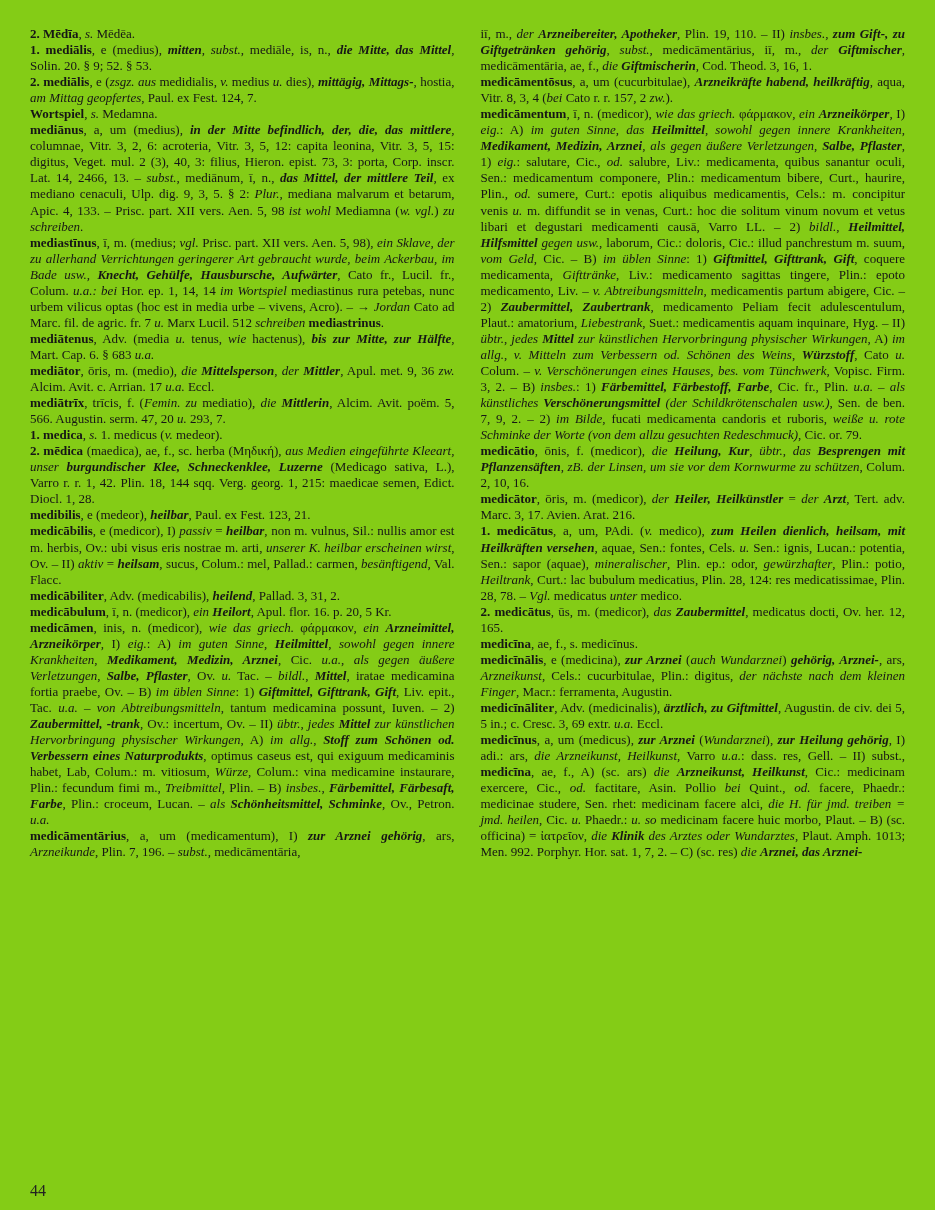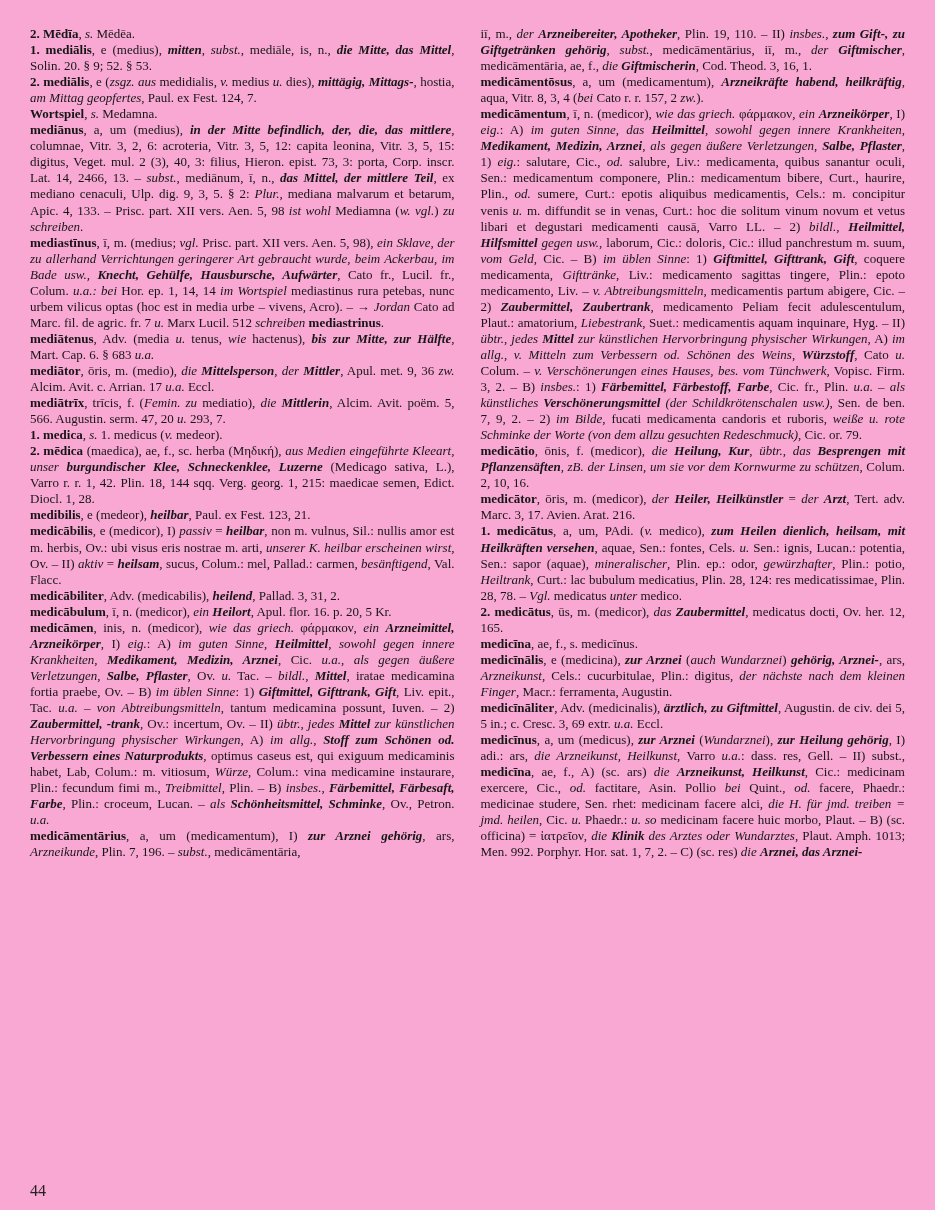--- a/index.html
+++ b/index.html
@@ -1,21 +1,21 @@
 <!DOCTYPE html>
 <html><head>
 <meta charset="utf-8">
 <style>
   html, body { margin: 0; padding: 0; background: #e8e8e4; }
   .page {
     position: relative;
     width: 935px;
     height: 1210px;
     margin: 0 auto;
-    background: #f9a8d4;
+    background: #84cc16;
     box-sizing: border-box;
     padding: 26px 30px 20px 30px;
     overflow: hidden;
     color: #181818;
   }
   .columns {
     display: flex;
     gap: 26px;
     align-items: flex-start;
   }
@@ -60,21 +60,21 @@
         <p class="entry"><span class="seg-b">2. mēdica</span><span class="seg-n"> (maedica), ae, f., sc. herba (Μηδική), </span><span class="seg-i">aus Medien eingeführte Kleeart, unser </span><span class="seg-bi">burgundischer Klee, Schneckenklee, Luzerne</span><span class="seg-n"> (Medicago sativa, L.), Varro r. r. 1, 42. Plin. 18, 144 sqq. Verg. georg. 1, 215: maedicae semen, Edict. Diocl. 1, 28.</span></p>
         <p class="entry"><span class="seg-b">medibilis</span><span class="seg-n">, e (medeor), </span><span class="seg-bi">heilbar</span><span class="seg-n">, Paul. ex Fest. 123, 21.</span></p>
         <p class="entry"><span class="seg-b">medicābilis</span><span class="seg-n">, e (medicor), I) </span><span class="seg-i">passiv</span><span class="seg-n"> = </span><span class="seg-bi">heilbar</span><span class="seg-n">, non m. vulnus, Sil.: nullis amor est m. herbis, Ov.: ubi visus eris nostrae m. arti, </span><span class="seg-i">unserer K. heilbar erscheinen wirst</span><span class="seg-n">, Ov. – II) </span><span class="seg-i">aktiv</span><span class="seg-n"> = </span><span class="seg-bi">heilsam</span><span class="seg-n">, sucus, Colum.: mel, Pallad.: carmen, </span><span class="seg-i">besänftigend</span><span class="seg-n">, Val. Flacc.</span></p>
         <p class="entry"><span class="seg-b">medicābiliter</span><span class="seg-n">, Adv. (medicabilis), </span><span class="seg-bi">heilend</span><span class="seg-n">, Pallad. 3, 31, 2.</span></p>
         <p class="entry"><span class="seg-b">medicābulum</span><span class="seg-n">, ī, n. (medicor), </span><span class="seg-i">ein </span><span class="seg-bi">Heilort</span><span class="seg-n">, Apul. flor. 16. p. 20, 5 Kr.</span></p>
         <p class="entry"><span class="seg-b">medicāmen</span><span class="seg-n">, inis, n. (medicor), </span><span class="seg-i">wie das griech.</span><span class="seg-n"> φάρμακον, </span><span class="seg-i">ein </span><span class="seg-bi">Arzneimittel, Arzneikörper</span><span class="seg-n">, I) </span><span class="seg-i">eig.</span><span class="seg-n">: A) </span><span class="seg-i">im guten Sinne</span><span class="seg-n">, </span><span class="seg-bi">Heilmittel</span><span class="seg-n">, </span><span class="seg-i">sowohl gegen innere Krankheiten</span><span class="seg-n">, </span><span class="seg-bi">Medikament, Medizin, Arznei</span><span class="seg-n">, Cic. </span><span class="seg-i">u.a.</span><span class="seg-n">, </span><span class="seg-i">als gegen äußere Verletzungen</span><span class="seg-n">, </span><span class="seg-bi">Salbe, Pflaster</span><span class="seg-n">, Ov. </span><span class="seg-i">u.</span><span class="seg-n"> Tac. – </span><span class="seg-i">bildl.</span><span class="seg-n">, </span><span class="seg-bi">Mittel</span><span class="seg-n">, iratae medicamina fortia praebe, Ov. – B) </span><span class="seg-i">im üblen Sinne</span><span class="seg-n">: 1) </span><span class="seg-bi">Giftmittel, Gifttrank, Gift</span><span class="seg-n">, Liv. epit., Tac. </span><span class="seg-i">u.a.</span><span class="seg-n"> – </span><span class="seg-i">von Abtreibungsmitteln</span><span class="seg-n">, tantum medicamina possunt, Iuven. – 2) </span><span class="seg-bi">Zaubermittel, -trank</span><span class="seg-n">, Ov.: incertum, Ov. – II) </span><span class="seg-i">übtr.</span><span class="seg-n">, </span><span class="seg-i">jedes </span><span class="seg-bi">Mittel</span><span class="seg-i"> zur künstlichen Hervorbringung physischer Wirkungen</span><span class="seg-n">, A) </span><span class="seg-i">im allg.</span><span class="seg-n">, </span><span class="seg-bi">Stoff zum Schönen od. Verbessern eines Naturprodukts</span><span class="seg-n">, optimus caseus est, qui exiguum medicaminis habet, Lab, Colum.: m. vitiosum, </span><span class="seg-i">Würze</span><span class="seg-n">, Colum.: vina medicamine instaurare, Plin.: fecundum fimi m., </span><span class="seg-i">Treibmittel</span><span class="seg-n">, Plin. – B) </span><span class="seg-i">insbes.</span><span class="seg-n">, </span><span class="seg-bi">Färbemittel, Färbesaft, Farbe</span><span class="seg-n">, Plin.: croceum, Lucan. – </span><span class="seg-i">als </span><span class="seg-bi">Schönheitsmittel, Schminke</span><span class="seg-n">, Ov., Petron. </span><span class="seg-i">u.a.</span></p>
         <p class="entry"><span class="seg-b">medicāmentārius</span><span class="seg-n">, a, um (medicamentum), I) </span><span class="seg-bi">zur Arznei gehörig</span><span class="seg-n">, ars, </span><span class="seg-i">Arzneikunde</span><span class="seg-n">, Plin. 7, 196. – </span><span class="seg-i">subst.</span><span class="seg-n">, medicāmentāria,</span></p>
       </div>
     <div class="col">
         <p class="entry"><span class="seg-n">iī, m., </span><span class="seg-i">der </span><span class="seg-bi">Arzneibereiter, Apotheker</span><span class="seg-n">, Plin. 19, 110. – II) </span><span class="seg-i">insbes.</span><span class="seg-n">, </span><span class="seg-bi">zum Gift-, zu Giftgetränken gehörig</span><span class="seg-n">, </span><span class="seg-i">subst.</span><span class="seg-n">, medicāmentārius, iī, m., </span><span class="seg-i">der </span><span class="seg-bi">Giftmischer</span><span class="seg-n">, medicāmentāria, ae, f., </span><span class="seg-i">die </span><span class="seg-bi">Giftmischerin</span><span class="seg-n">, Cod. Theod. 3, 16, 1.</span></p>
-        <p class="entry"><span class="seg-b">medicāmentōsus</span><span class="seg-n">, a, um (medicamentum), </span><span class="seg-bi">Arzneikräfte habend, heilkräftig</span><span class="seg-n">, aqua, Vitr. 8, 3, 4 (</span><span class="seg-i">bei</span><span class="seg-n"> Cato r. r. 157, 2 </span><span class="seg-i">zw.</span><span class="seg-n">).</span></p>
+        <p class="entry"><span class="seg-b">medicāmentōsus</span><span class="seg-n">, a, um (cucurbitulae), </span><span class="seg-bi">Arzneikräfte habend, heilkräftig</span><span class="seg-n">, aqua, Vitr. 8, 3, 4 (</span><span class="seg-i">bei</span><span class="seg-n"> Cato r. r. 157, 2 </span><span class="seg-i">zw.</span><span class="seg-n">).</span></p>
         <p class="entry"><span class="seg-b">medicāmentum</span><span class="seg-n">, ī, n. (medicor), </span><span class="seg-i">wie das griech.</span><span class="seg-n"> φάρμακον, </span><span class="seg-i">ein </span><span class="seg-bi">Arzneikörper</span><span class="seg-n">, I) </span><span class="seg-i">eig.</span><span class="seg-n">: A) </span><span class="seg-i">im guten Sinne</span><span class="seg-n">, </span><span class="seg-i">das </span><span class="seg-bi">Heilmittel</span><span class="seg-n">, </span><span class="seg-i">sowohl gegen innere Krankheiten</span><span class="seg-n">, </span><span class="seg-bi">Medikament, Medizin, Arznei</span><span class="seg-n">, </span><span class="seg-i">als gegen äußere Verletzungen</span><span class="seg-n">, </span><span class="seg-bi">Salbe, Pflaster</span><span class="seg-n">, 1) </span><span class="seg-i">eig.</span><span class="seg-n">: salutare, Cic., </span><span class="seg-i">od.</span><span class="seg-n"> salubre, Liv.: medicamenta, quibus sanantur oculi, Sen.: medicamentum componere, Plin.: medicamentum bibere, Curt., haurire, Plin., </span><span class="seg-i">od.</span><span class="seg-n"> sumere, Curt.: epotis aliquibus medicamentis, Cels.: m. concipitur venis </span><span class="seg-i">u.</span><span class="seg-n"> m. diffundit se in venas, Curt.: hoc die solitum vinum novum et vetus libari et degustari medicamenti causā, Varro LL. – 2) </span><span class="seg-i">bildl.</span><span class="seg-n">, </span><span class="seg-bi">Heilmittel, Hilfsmittel</span><span class="seg-n"> </span><span class="seg-i">gegen usw.</span><span class="seg-n">, laborum, Cic.: doloris, Cic.: illud panchrestum m. suum, </span><span class="seg-i">vom Geld</span><span class="seg-n">, Cic. – B) </span><span class="seg-i">im üblen Sinne</span><span class="seg-n">: 1) </span><span class="seg-bi">Giftmittel, Gifttrank, Gift</span><span class="seg-n">, coquere medicamenta, </span><span class="seg-i">Gifttränke</span><span class="seg-n">, Liv.: medicamento sagittas tingere, Plin.: epoto medicamento, Liv. – </span><span class="seg-i">v. Abtreibungsmitteln</span><span class="seg-n">, medicamentis partum abigere, Cic. – 2) </span><span class="seg-bi">Zaubermittel, Zaubertrank</span><span class="seg-n">, medicamento Peliam fecit adulescentulum, Plaut.: amatorium, </span><span class="seg-i">Liebestrank</span><span class="seg-n">, Suet.: medicamentis aquam inquinare, Hyg. – II) </span><span class="seg-i">übtr.</span><span class="seg-n">, </span><span class="seg-i">jedes </span><span class="seg-bi">Mittel</span><span class="seg-i"> zur künstlichen Hervorbringung physischer Wirkungen</span><span class="seg-n">, A) </span><span class="seg-i">im allg.</span><span class="seg-n">, </span><span class="seg-i">v. Mitteln zum Verbessern od. Schönen des Weins</span><span class="seg-n">, </span><span class="seg-bi">Würzstoff</span><span class="seg-n">, Cato </span><span class="seg-i">u.</span><span class="seg-n"> Colum. – </span><span class="seg-i">v. Verschönerungen eines Hauses, bes. vom Tünchwerk</span><span class="seg-n">, Vopisc. Firm. 3, 2. – B) </span><span class="seg-i">insbes.</span><span class="seg-n">: 1) </span><span class="seg-bi">Färbemittel, Färbestoff, Farbe</span><span class="seg-n">, Cic. fr., Plin. </span><span class="seg-i">u.a.</span><span class="seg-n"> – </span><span class="seg-i">als künstliches </span><span class="seg-bi">Verschönerungsmittel</span><span class="seg-i"> (der Schildkrötenschalen usw.)</span><span class="seg-n">, Sen. de ben. 7, 9, 2. – 2) </span><span class="seg-i">im Bilde</span><span class="seg-n">, fucati medicamenta candoris et ruboris, </span><span class="seg-i">weiße u. rote Schminke der Worte (von dem allzu gesuchten Redeschmuck)</span><span class="seg-n">, Cic. or. 79.</span></p>
         <p class="entry"><span class="seg-b">medicātio</span><span class="seg-n">, ōnis, f. (medicor), </span><span class="seg-i">die </span><span class="seg-bi">Heilung, Kur</span><span class="seg-n">, </span><span class="seg-i">übtr.</span><span class="seg-n">, </span><span class="seg-i">das </span><span class="seg-bi">Besprengen mit Pflanzensäften</span><span class="seg-n">, </span><span class="seg-i">zB. der Linsen, um sie vor dem Kornwurme zu schützen</span><span class="seg-n">, Colum. 2, 10, 16.</span></p>
         <p class="entry"><span class="seg-b">medicātor</span><span class="seg-n">, ōris, m. (medicor), </span><span class="seg-i">der </span><span class="seg-bi">Heiler, Heilkünstler</span><span class="seg-n"> = </span><span class="seg-i">der </span><span class="seg-bi">Arzt</span><span class="seg-n">, Tert. adv. Marc. 3, 17. Avien. Arat. 216.</span></p>
         <p class="entry"><span class="seg-b">1. medicātus</span><span class="seg-n">, a, um, PAdi. (</span><span class="seg-i">v.</span><span class="seg-n"> medico), </span><span class="seg-bi">zum Heilen dienlich, heilsam, mit Heilkräften versehen</span><span class="seg-n">, aquae, Sen.: fontes, Cels. </span><span class="seg-i">u.</span><span class="seg-n"> Sen.: ignis, Lucan.: potentia, Sen.: sapor (aquae), </span><span class="seg-i">mineralischer</span><span class="seg-n">, Plin. ep.: odor, </span><span class="seg-i">gewürzhafter</span><span class="seg-n">, Plin.: potio, </span><span class="seg-i">Heiltrank</span><span class="seg-n">, Curt.: lac bubulum medicatius, Plin. 28, 124: res medicatissimae, Plin. 28, 78. – </span><span class="seg-i">Vgl.</span><span class="seg-n"> medicatus </span><span class="seg-i">unter</span><span class="seg-n"> medico.</span></p>
         <p class="entry"><span class="seg-b">2. medicātus</span><span class="seg-n">, ūs, m. (medicor), </span><span class="seg-i">das </span><span class="seg-bi">Zaubermittel</span><span class="seg-n">, medicatus docti, Ov. her. 12, 165.</span></p>
         <p class="entry"><span class="seg-b">medicīna</span><span class="seg-n">, ae, f., s. medicīnus.</span></p>
         <p class="entry"><span class="seg-b">medicīnālis</span><span class="seg-n">, e (medicina), </span><span class="seg-bi">zur Arznei</span><span class="seg-n"> (</span><span class="seg-i">auch Wundarznei</span><span class="seg-n">) </span><span class="seg-bi">gehörig, Arznei-</span><span class="seg-n">, ars, </span><span class="seg-i">Arzneikunst</span><span class="seg-n">, Cels.: cucurbitulae, Plin.: digitus, </span><span class="seg-i">der nächste nach dem kleinen Finger</span><span class="seg-n">, Macr.: ferramenta, Augustin.</span></p>
         <p class="entry"><span class="seg-b">medicīnāliter</span><span class="seg-n">, Adv. (medicinalis), </span><span class="seg-bi">ärztlich, zu Giftmittel</span><span class="seg-n">, Augustin. de civ. dei 5, 5 in.; c. Cresc. 3, 69 extr. </span><span class="seg-i">u.a.</span><span class="seg-n"> Eccl.</span></p>
         <p class="entry"><span class="seg-b">medicīnus</span><span class="seg-n">, a, um (medicus), </span><span class="seg-bi">zur Arznei</span><span class="seg-n"> (</span><span class="seg-i">Wundarznei</span><span class="seg-n">), </span><span class="seg-bi">zur Heilung gehörig</span><span class="seg-n">, I) adi.: ars, </span><span class="seg-i">die Arzneikunst, Heilkunst</span><span class="seg-n">, Varro </span><span class="seg-i">u.a.</span><span class="seg-n">: dass. res, Gell. – II) subst., </span><span class="seg-b">medicīna</span><span class="seg-n">, ae, f., A) (sc. ars) </span><span class="seg-i">die </span><span class="seg-bi">Arzneikunst, Heilkunst</span><span class="seg-n">, Cic.: medicinam exercere, Cic., </span><span class="seg-i">od.</span><span class="seg-n"> factitare, Asin. Pollio </span><span class="seg-i">bei</span><span class="seg-n"> Quint., </span><span class="seg-i">od.</span><span class="seg-n"> facere, Phaedr.: medicinae studere, Sen. rhet: medicinam facere alci, </span><span class="seg-i">die H. für jmd. treiben = jmd. heilen</span><span class="seg-n">, Cic. </span><span class="seg-i">u.</span><span class="seg-n"> Phaedr.: </span><span class="seg-i">u. so</span><span class="seg-n"> medicinam facere huic morbo, Plaut. – B) (sc. officina) = ἰατρεῖον, </span><span class="seg-i">die </span><span class="seg-bi">Klinik</span><span class="seg-i"> des Arztes oder Wundarztes</span><span class="seg-n">, Plaut. Amph. 1013; Men. 992. Porphyr. Hor. sat. 1, 7, 2. – C) (sc. res) </span><span class="seg-i">die </span><span class="seg-bi">Arznei, das Arznei-</span></p>
       </div>

